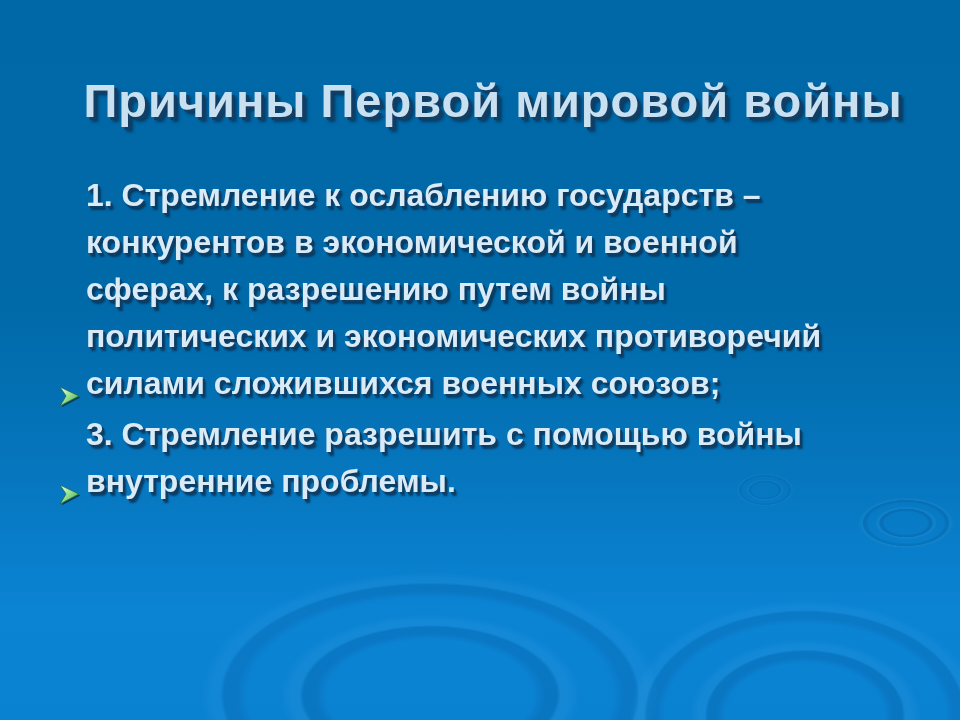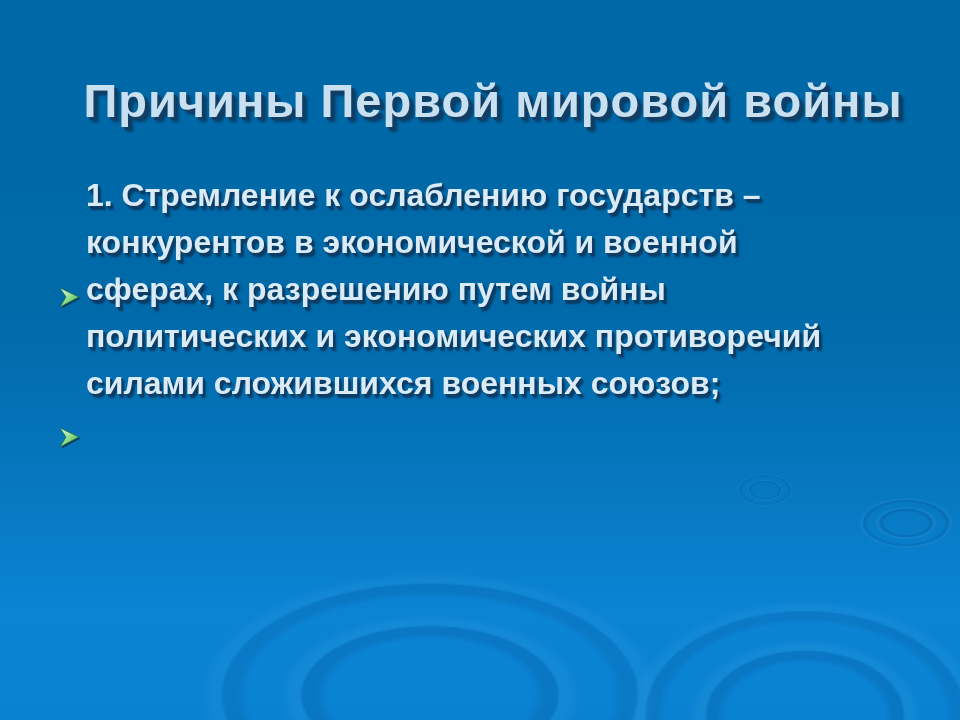--- a/index.html
+++ b/index.html
@@ -55,21 +55,21 @@
   }
 
   .bullets {
     position: absolute;
     left: 56px;
     top: 172px;
     width: 880px;
   }
   .bullet-item {
     display: flex;
-    align-items: center;
+    align-items: flex-end;
     margin: 0 0 4px 0;
   }
   .bullet-marker {
     flex: 0 0 30px;
     padding-top: 13px;
   }
   .bullet-marker svg { display: block; }
   .bullet-text {
     font-size: 32px;
     font-weight: 700;
@@ -117,16 +117,18 @@
     </div>
 
 
     <div class="bullet-item">
       <span class="bullet-marker">
         <svg width="24" height="24" viewBox="0 0 24 24">
           <polygon points="4,4 23,13 4,23 10,13" fill="#0e3a5c" transform="translate(1.5,1.5)"></polygon>
           <polygon points="4,4 23,13 4,23 10,13" fill="url(#g1)" stroke="#1c6b46" stroke-width="0.8"></polygon>
         </svg>
       </span>
+      <span class="bullet-text">3. Стремление разрешить с помощью войны
+внутренние проблемы.</span>
     </div>
 
   </div>
 </div>
 
 </body></html>

